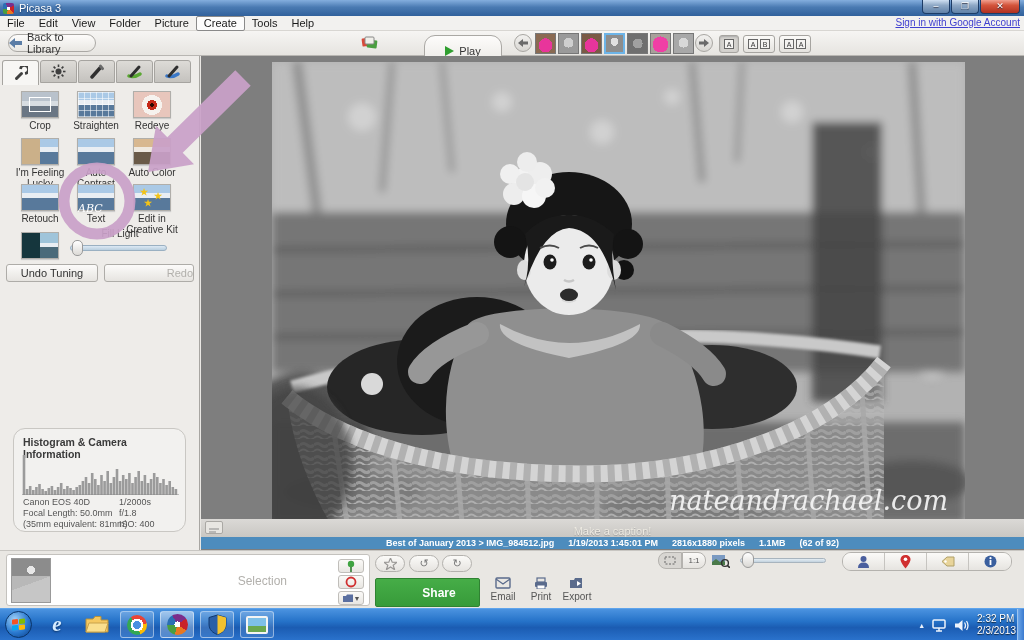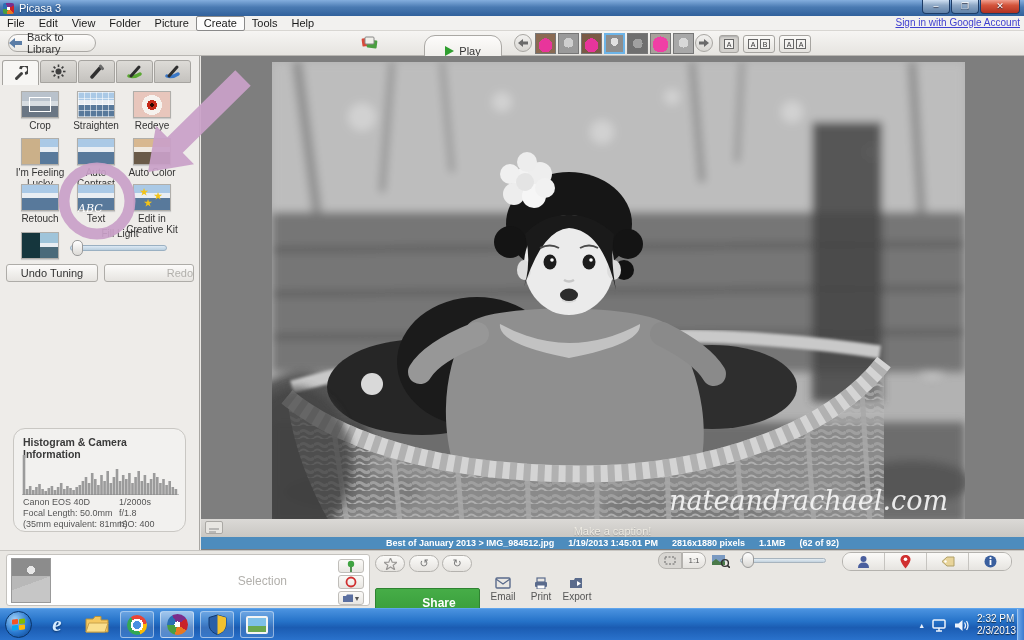--- a/index.html
+++ b/index.html
@@ -103,21 +103,21 @@
   .selthumb { position:absolute; left:4px; top:3px; width:40px; height:45px; border:1px solid #999;
     background:
       radial-gradient(circle at 50% 26%, #e8e8e8 0 4px, transparent 4px),
       linear-gradient(160deg, transparent 0 55%, #c6c6c6 55%) ,
       linear-gradient(#8c8c8c 0 40%, #b8b8b8 40%); }
   .sel-label { position:absolute; left:60px; top:19px; width:220px; text-align:right; font-size:12px; color:#b2b0ac; }
   .mini-ctl { position:absolute; right:5px; width:26px; height:14px; border:1px solid #c0beba; border-radius:3px;
     background:linear-gradient(#fbfaf8,#e8e6e2); display:flex; align-items:center; justify-content:center; }
   .roundbtn { position:absolute; top:4px; width:30px; height:17px; border:1px solid #b4b2ae; border-radius:9px;
     background:linear-gradient(#fbfaf8,#e6e4e0); display:flex; align-items:center; justify-content:center; color:#777; font-size:11px; }
-  .sharebtn { position:absolute; left:375px; top:37px; width:105px; height:29px; border:1px solid #2f8232;
+  .sharebtn { position:absolute; left:375px; top:27px; width:105px; height:29px; border:1px solid #2f8232;
     border-radius:2px; background:linear-gradient(#46ad47,#379b3a); color:#fff; font-weight:bold; font-size:12px;
     display:flex; align-items:center; justify-content:center;padding-left:23px; }
   .expbtn { position:absolute; top:26px; width:40px; text-align:center; font-size:10px; color:#555; }
   .expbtn svg { display:block; margin:0 auto 2px; }
   .fitgrp { position:absolute; left:658px; top:1px; display:flex; }
   .sq-btn { width:24px; height:17px; border:1px solid #b4b2ae; background:linear-gradient(#fbfaf8,#e4e2de);
     display:flex; align-items:center; justify-content:center; font-size:8px; color:#555; }
   .sq-btn:first-child { border-radius:8px 0 0 8px; background:#d8d6d2; }
   .sq-btn:last-child { border-radius:0 8px 8px 0; }
   .zoomtrack { position:absolute; left:740px; top:7px; width:86px; height:5px; border-radius:3px;

